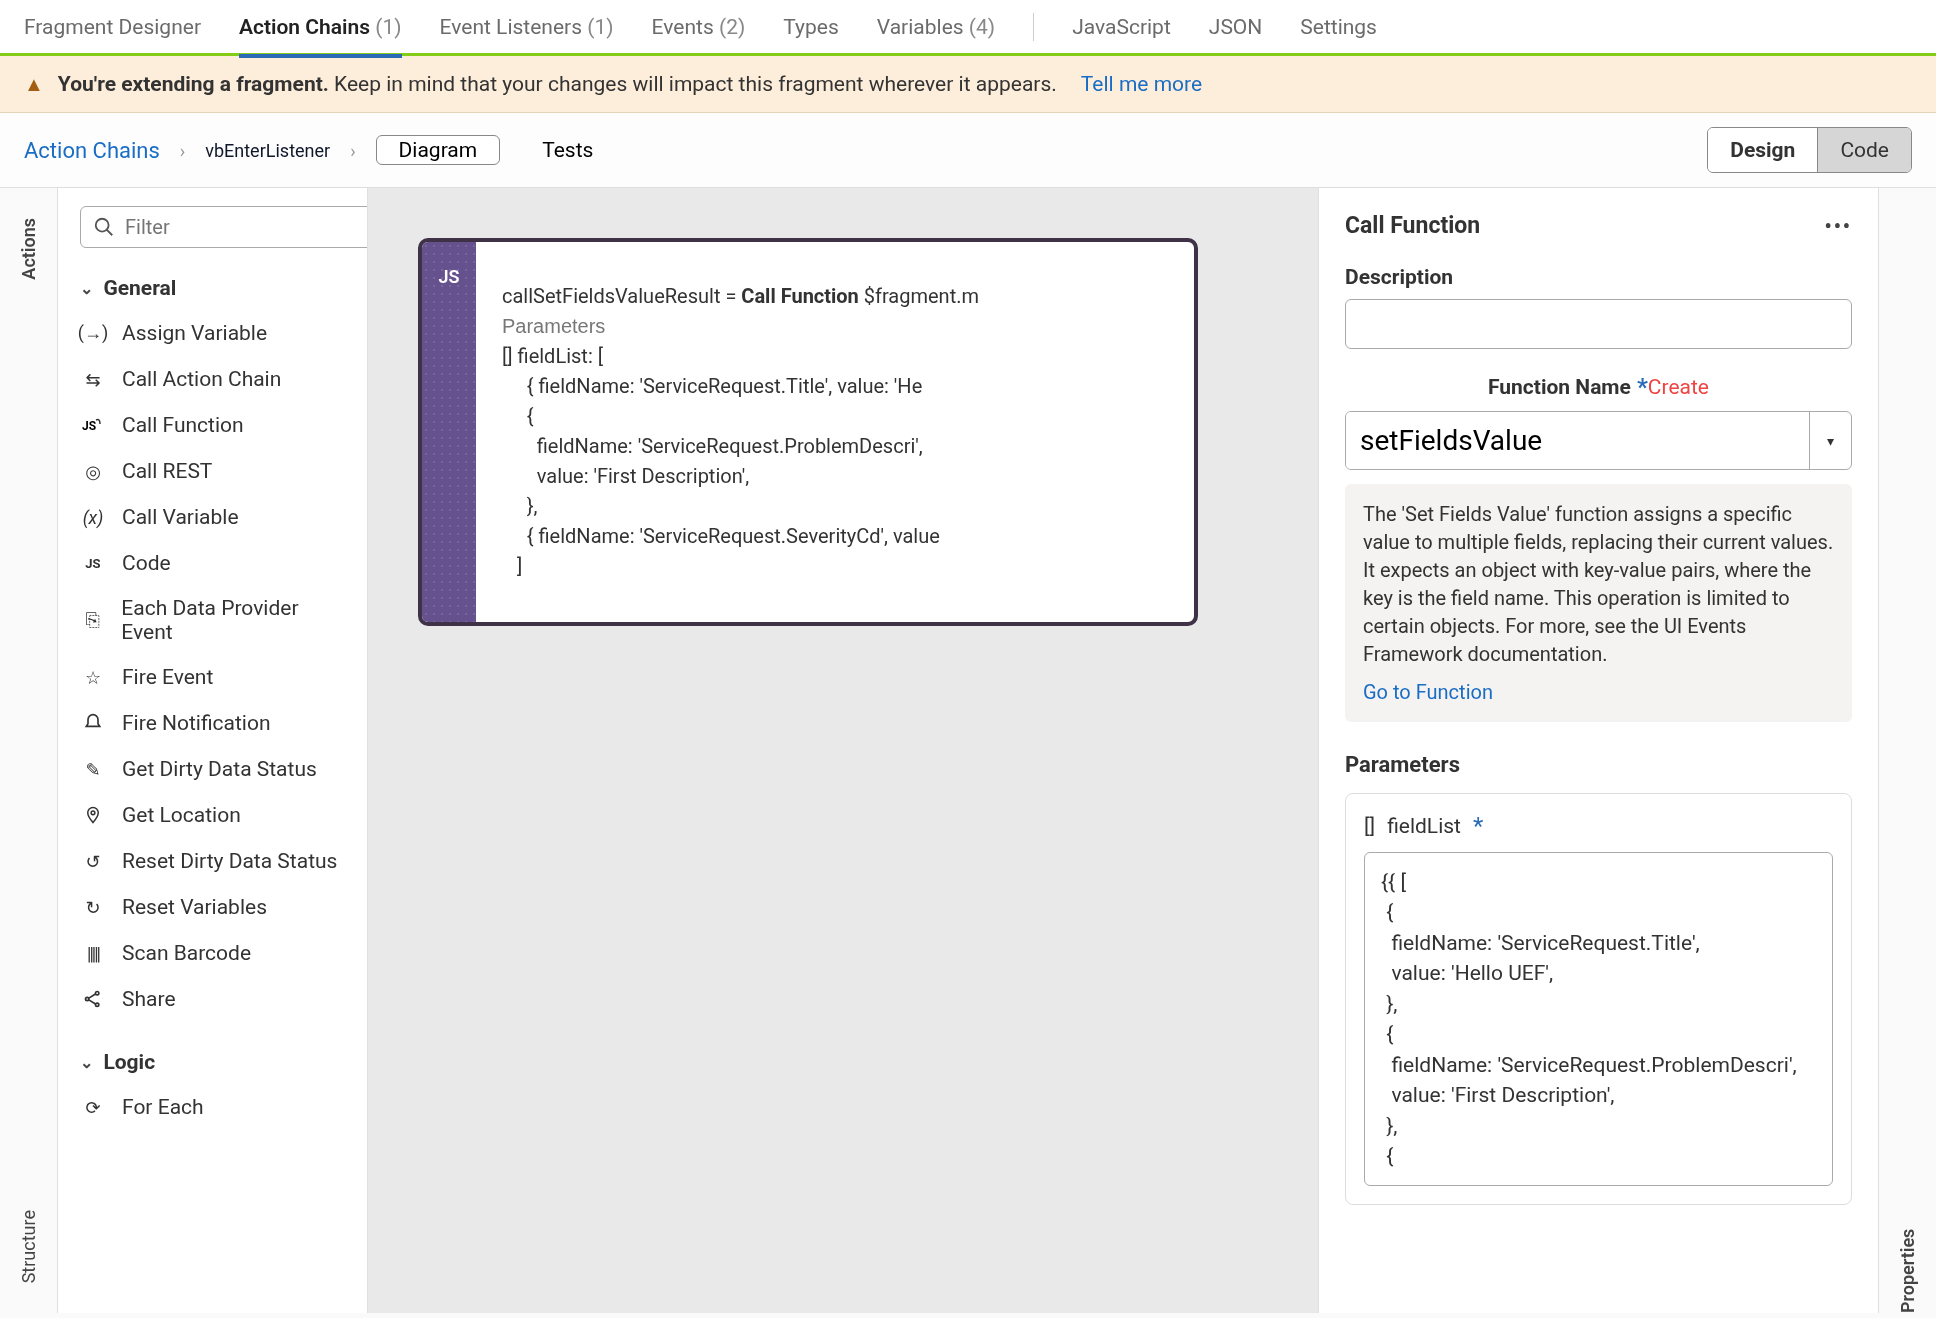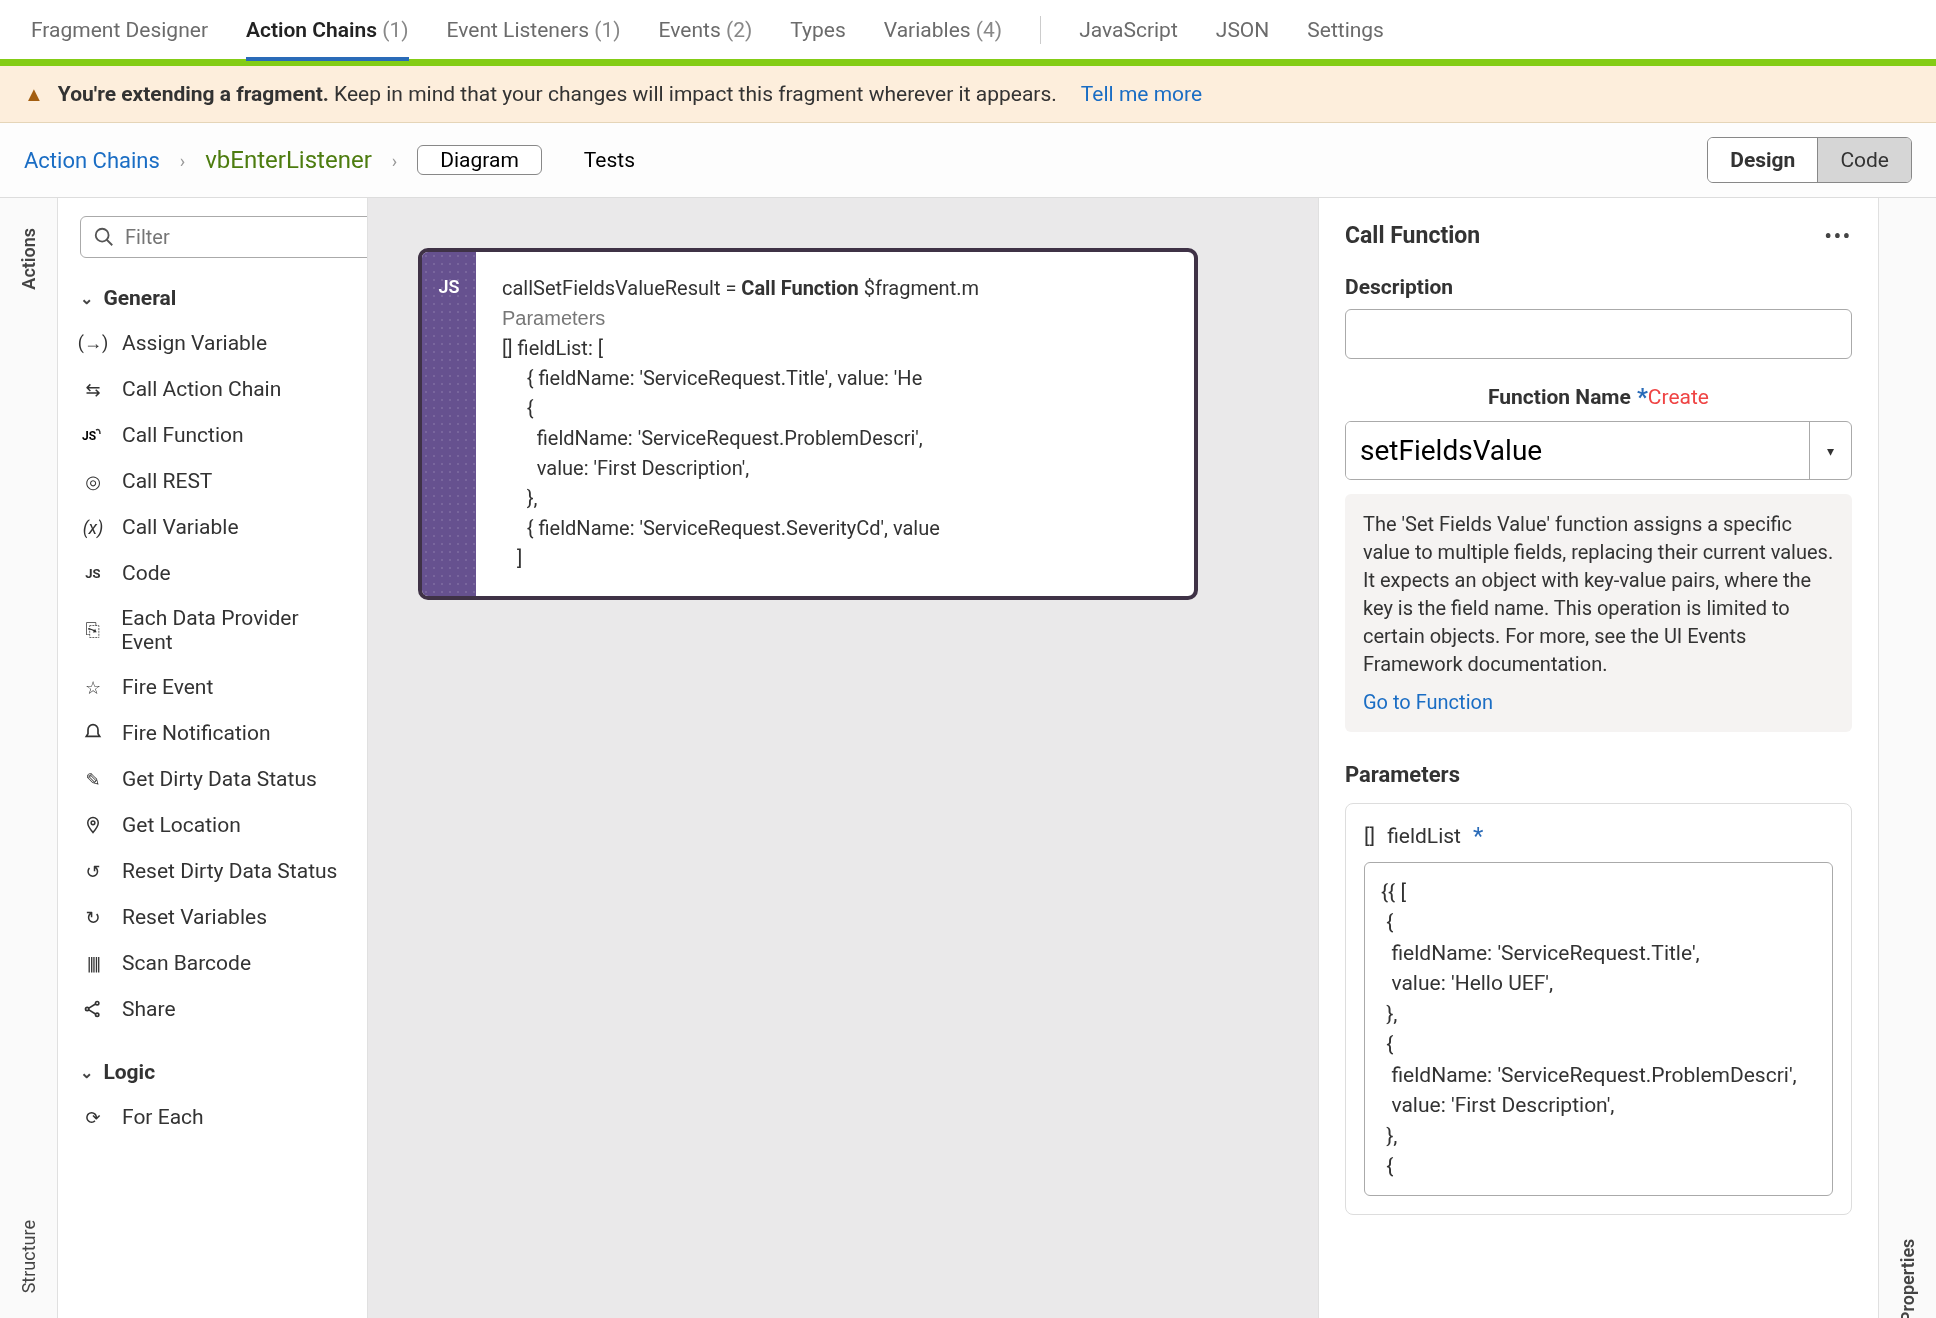--- a/index.html
+++ b/index.html
@@ -12,24 +12,24 @@
       background: #fafafa;
       color: #333;
       font-size: 14px;
       overflow: hidden;
       width: 1936px;
       height: 1318px;
     }
     .top-tabs {
       display: flex;
       align-items: center;
-      height: 66px;
-      background: #fff;
-      border-bottom: 7px solid #84cc16;
-      padding: 0 31px;
+      height: 56px;
+      background: #fff;
+      border-bottom: 3px solid #84cc16;
+      padding: 0 24px;
       gap: 38px;
     }
     .top-tab {
       font-size: 21px;
       color: #6b6b6b;
       cursor: pointer;
       padding: 18px 0;
       position: relative;
     }
     .top-tab.active {
@@ -72,21 +72,21 @@
     .breadcrumb-bar {
       display: flex;
       align-items: center;
       padding: 14px 24px;
       background: #fdfdfd;
       border-bottom: 1px solid #ddd;
       gap: 20px;
     }
     .breadcrumb-link { color: #1a6dc4; font-size: 22px; cursor: pointer; }
     .breadcrumb-sep { color: #999; font-size: 18px; }
-    .breadcrumb-current { color: #4d7c0f; font-size: 24px; }
+    .breadcrumb-current { color: #0f172a; font-size: 18px; }
     .seg-button {
       border: 1.5px solid #888;
       background: #fff;
       padding: 2px 22px;
       font-size: 21px;
       border-radius: 6px;
       cursor: pointer;
     }
     .seg-button.unboxed { border: none; background: transparent; }
     .spacer { flex: 1; }
@@ -201,21 +201,21 @@
       background-image: radial-gradient(circle, rgba(255,255,255,0.12) 1px, transparent 1px);
       background-size: 8px 8px;
       display: flex;
       justify-content: center;
       padding-top: 24px;
       color: #fff;
       font-size: 18px;
       font-weight: 600;
     }
     .code-node-body {
-      padding: 22px 26px;
+      padding: 40px 26px;
       font-family: "SF Mono", Consolas, "Courier New", monospace;
       font-size: 20px;
       line-height: 1.45;
       white-space: pre;
       overflow: hidden;
     }
     .code-node-body .label {
       font-family: -apple-system, sans-serif;
       color: #777;
       font-size: 20px;

